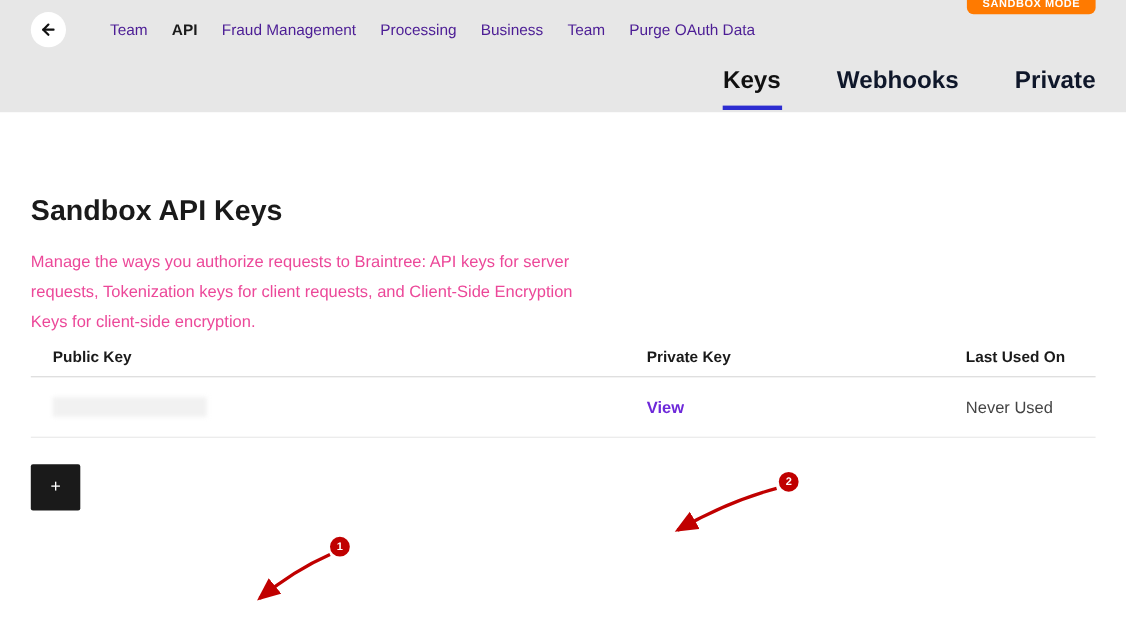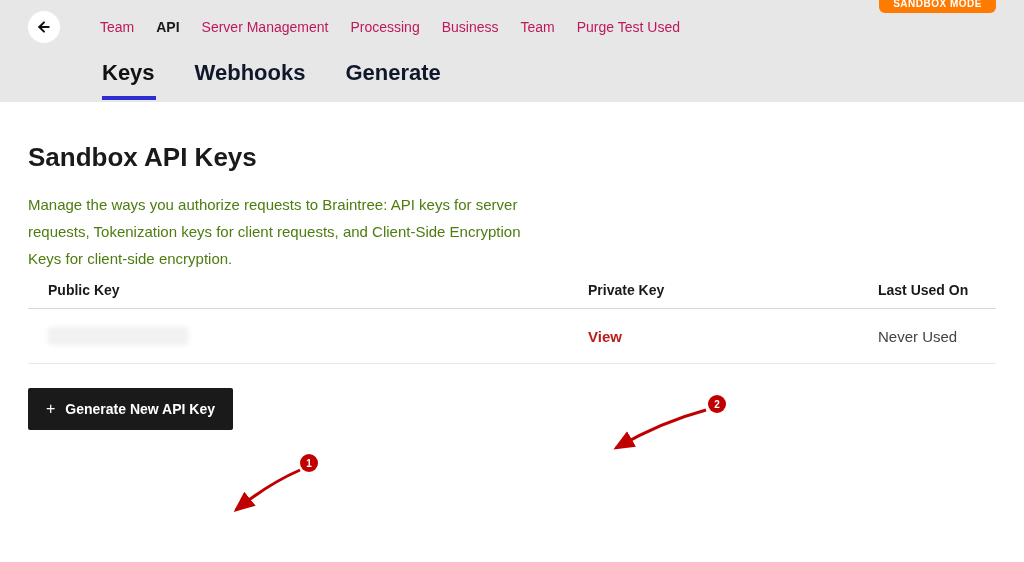--- a/index.html
+++ b/index.html
@@ -28,43 +28,44 @@
       background: #fff;
       display: flex;
       align-items: center;
       justify-content: center;
       border: none;
       cursor: pointer;
       margin-right: 18px;
     }
     .back-btn svg { width: 16px; height: 16px; }
     .top-nav-item {
-      color: #be185d;
+      color: #4c1d95;
       font-size: 14px;
       cursor: pointer;
       display: flex;
       align-items: center;
     }
     .top-nav-item.active { color: #1a1a1a; font-weight: 600; }
     .sandbox-badge {
       position: absolute;
       right: 28px;
       top: -6px;
       background: #ff7a00;
       color: #fff;
       font-size: 10px;
       font-weight: 700;
       letter-spacing: 0.5px;
       padding: 4px 14px;
       border-radius: 0 0 6px 6px;
     }
     .sub-tabs {
       display: flex;
-      gap: 40px;
+      gap: 51px;
       padding: 14px 0 16px 74px;
+      justify-content: flex-end;
     }
     .sub-tab {
       font-size: 22px;
       font-weight: 600;
       color: #0f172a;
       cursor: pointer;
       position: relative;
     }
     .sub-tab.active { color: #111; }
     .sub-tab.active::after {
@@ -72,29 +73,30 @@
       position: absolute;
       left: 0;
       bottom: -14px;
       width: 54px;
       height: 4px;
       background: #2d2dd1;
     }
     .content {
       padding: 40px 28px 0 28px;
       position: relative;
+      margin-top: 34px;
     }
     .page-title {
       font-size: 26px;
       font-weight: 700;
       color: #1a1a1a;
       margin-bottom: 18px;
     }
     .page-desc {
-      color: #4d7c0f;
+      color: #ec4899;
       font-size: 15px;
       line-height: 1.8;
       max-width: 520px;
     }
     .section-title {
       font-size: 20px;
       font-weight: 700;
       color: #1a1a1a;
       margin-top: 52px;
       margin-bottom: 10px;
@@ -126,21 +128,21 @@
       font-size: 15px;
       color: #444;
     }
     .blur-box {
       width: 140px;
       height: 18px;
       background: #f1f1f1;
       filter: blur(2px);
     }
     .view-link {
-      color: #b91c1c;
+      color: #6d28d9;
       font-weight: 600;
       cursor: pointer;
     }
     .generate-btn {
       margin-top: 24px;
       background: #1a1a1a;
       color: #fff;
       border: none;
       padding: 12px 18px;
       font-size: 14px;
@@ -181,30 +183,30 @@
   <div class="sandbox-badge">SANDBOX MODE</div>
   <div class="top-nav">
     <button class="back-btn">
       <svg viewBox="0 0 24 24" fill="none" stroke="#111" stroke-width="3" stroke-linecap="round" stroke-linejoin="round">
           <line x1="19" y1="12" x2="5" y2="12"></line>
           <polyline points="12 19 5 12 12 5"></polyline>
         </svg>
     </button>
     <span class="top-nav-item">Team</span>
     <span class="top-nav-item active">API</span>
-    <span class="top-nav-item">Server Management</span>
+    <span class="top-nav-item">Fraud Management</span>
     <span class="top-nav-item">Processing</span>
     <span class="top-nav-item">Business</span>
     <span class="top-nav-item">Team</span>
-    <span class="top-nav-item">Purge Test Used</span>
+    <span class="top-nav-item">Purge OAuth Data</span>
   </div>
   <div class="sub-tabs">
     <span class="sub-tab active">Keys</span>
     <span class="sub-tab">Webhooks</span>
-    <span class="sub-tab">Generate</span>
+    <span class="sub-tab">Private</span>
   </div>
 </div>
 
 <div class="content">
   <h1 class="page-title">Sandbox API Keys</h1>
   <p class="page-desc">Manage the ways you authorize requests to Braintree: API keys for server requests, Tokenization keys for client requests, and Client-Side Encryption Keys for client-side encryption.</p>
 
 
   <div class="keys-table">
     <div class="keys-header">
@@ -218,21 +220,20 @@
       </div>
       <div class="col-private">
         <span class="view-link">View</span>
       </div>
       <div class="col-lastused">Never Used</div>
     </div>
   </div>
 
   <button class="generate-btn">
     <span class="plus">+</span>
-    <span>Generate New API Key</span>
   </button>
 
   
   <div class="annot-badge" style="left:300px; top:352px;">1</div>
   <svg class="arrow" style="left:228px; top:362px; width:78px; height:52px;">
     <defs>
         <marker id="ah1" markerWidth="8" markerHeight="8" refX="6" refY="3" orient="auto">
           <path d="M0,0 L7,3 L0,6 Z" fill="#c00000"></path>
         </marker>
       </defs>

